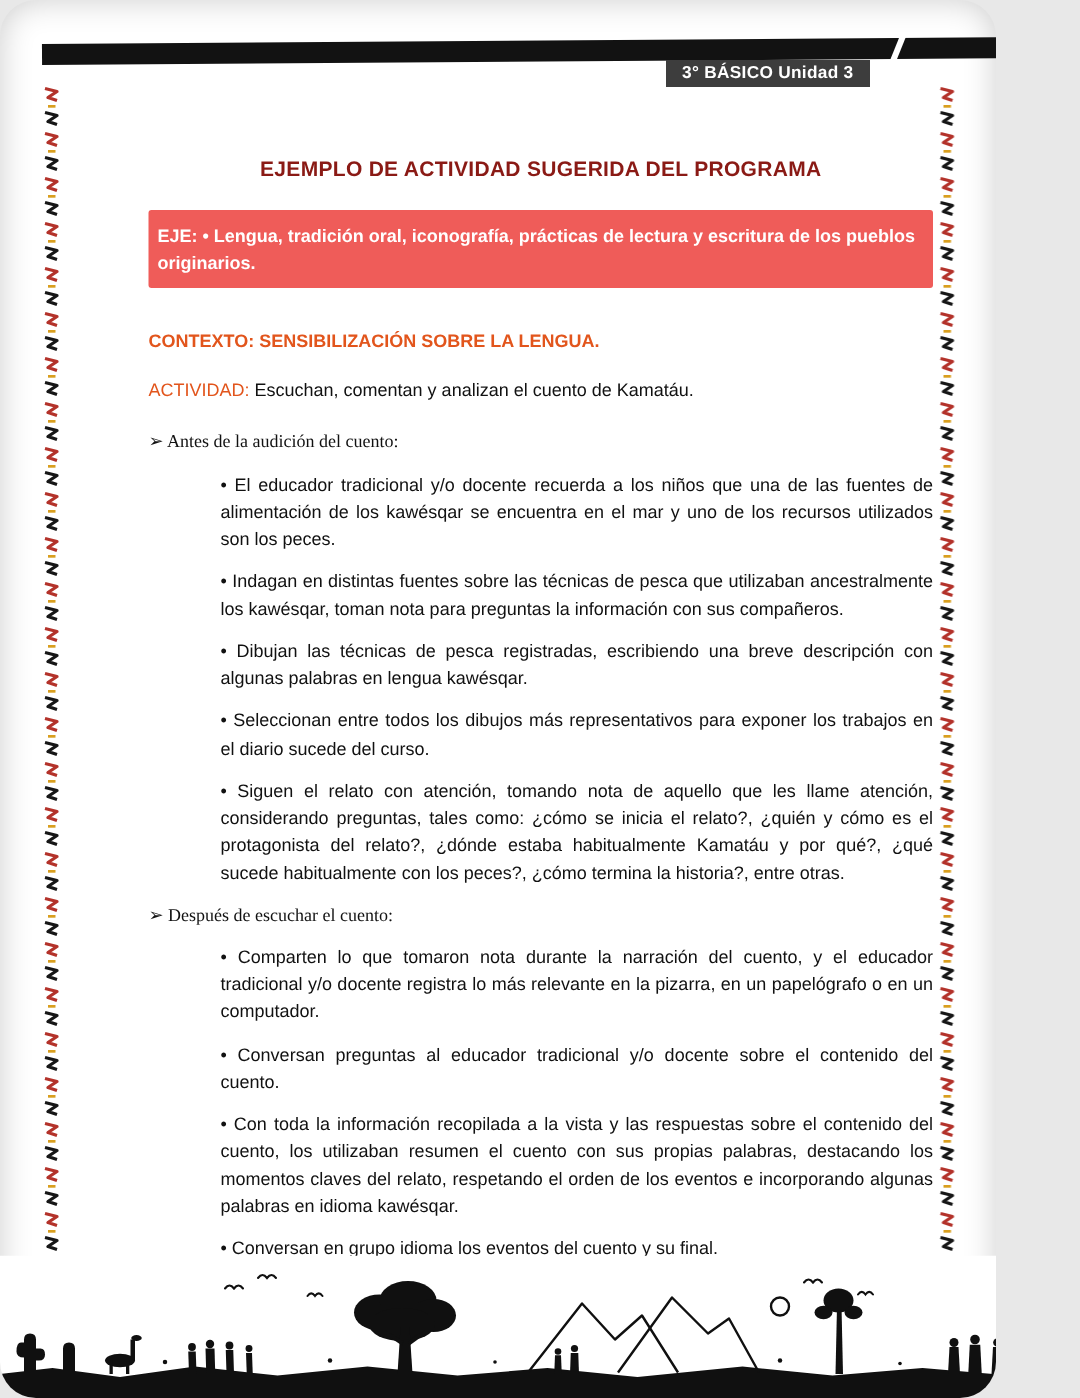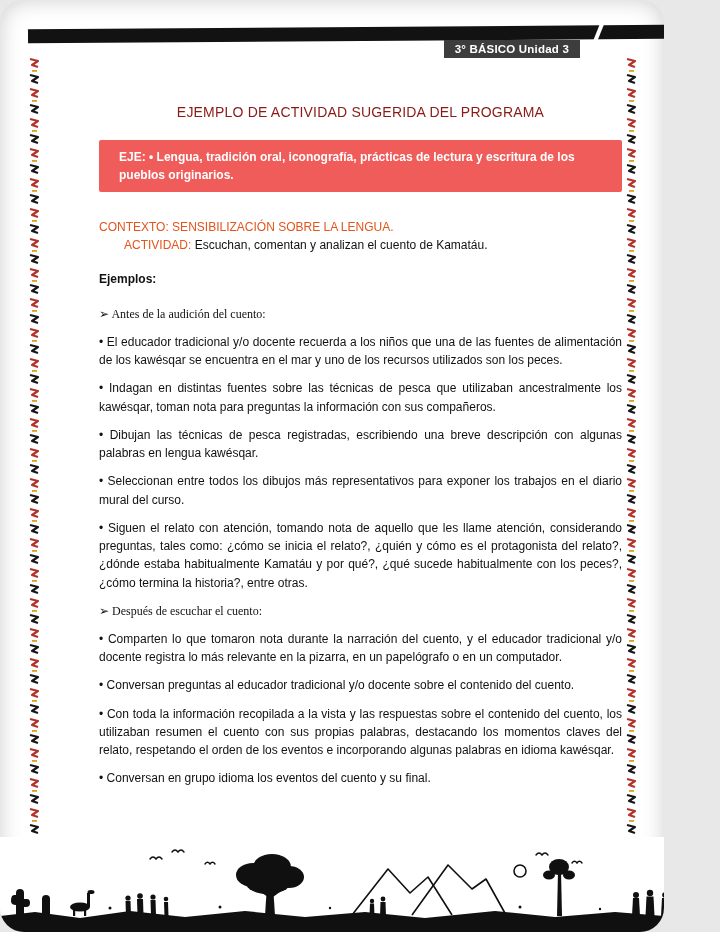--- a/index.html
+++ b/index.html
@@ -19,35 +19,35 @@
   }
   .badge {
     position:absolute; right:84px; top:40px; background:#3d3d3d; color:#ffffff;
     font-size:11.5px; font-weight:bold; padding:3px 11px; letter-spacing:0.2px;
   }
   .side-strip { position:absolute; top:56px; }
   .side-strip.left  { left:28px; }
   .side-strip.right { right:27px; }
   .page-title {
     position:absolute; left:99px; top:104px; width:523px; text-align:center;
-    color:#8a1a15; font-size:14px; font-weight:normal; letter-spacing:0.2px;
+    color:#8a1a15; font-size:14px; font-weight:bold; letter-spacing:0.2px;
   }
   .eje-banner {
     position:absolute; left:99px; top:140px; width:523px;
     background:#ef5c59; color:#ffffff; font-size:12px; font-weight:bold;
-    line-height:1.5; padding:8px 20px; border-radius:2px;
+    line-height:1.5; padding:8px 6px; border-radius:2px;
   }
   .content { position:absolute; left:99px; top:218px; width:523px; color:#111111; }
   .content p { font-size:12px; line-height:1.52; }
-  .contexto { color:#e2551c; font-weight:normal; font-size:12px !important; }
-  .actividad { margin-bottom:16px;margin-left:25px; }
+  .contexto { color:#e2551c; font-weight:bold; font-size:12px !important; margin-bottom:15px; }
+  .actividad { margin-bottom:16px; }
   .actividad .lbl { color:#e2551c; }
   .ejemplos { font-weight:bold; margin-bottom:16px; }
   .heading { margin-bottom:10px;font-family:Liberation Serif, serif; }
-  .bullet { text-align:justify; margin-bottom:10px; }
+  .bullet { text-align:justify; margin-bottom:10px;margin-left:48px; }
   .section { margin-bottom:2px; }
   .footer-art { position:absolute; left:0; bottom:0; width:720px; height:95px; display:block; }
 </style>
 </head>
 <body>
 
 <div class="page">
 
   <div class="top-band"></div>
   <div class="top-band-notch"></div>
@@ -78,28 +78,27 @@
 
   <div class="page-title">EJEMPLO DE ACTIVIDAD SUGERIDA DEL PROGRAMA</div>
 
   <div class="eje-banner">EJE: • Lengua, tradición oral, iconografía, prácticas de lectura y escritura de los pueblos originarios.</div>
 
   <div class="content">
     <p class="contexto">CONTEXTO: SENSIBILIZACIÓN SOBRE LA LENGUA.</p>
 
     <p class="actividad"><span class="lbl">ACTIVIDAD:</span><span> Escuchan, comentan y analizan el cuento de Kamatáu.</span></p>
 
-    <p class="ejemplos">Ejemplos:</p>
 
     <div class="section">
       <p class="heading">➢ Antes de la audición del cuento:</p>
       <p class="bullet">• El educador tradicional y/o docente recuerda a los niños que una de las fuentes de alimentación de los kawésqar se encuentra en el mar y uno de los recursos utilizados son los peces.</p>
       <p class="bullet">• Indagan en distintas fuentes sobre las técnicas de pesca que utilizaban ancestralmente los kawésqar, toman nota para preguntas la información con sus compañeros.</p>
       <p class="bullet">• Dibujan las técnicas de pesca registradas, escribiendo una breve descripción con algunas palabras en lengua kawésqar.</p>
-      <p class="bullet">• Seleccionan entre todos los dibujos más representativos para exponer los trabajos en el diario mural del curso.</p>
+      <p class="bullet">• Seleccionan entre todos los dibujos más representativos para exponer los trabajos en el diario sucede del curso.</p>
     </div>
 
     <div class="section">
       <p class="bullet">• Siguen el relato con atención, tomando nota de aquello que les llame atención, considerando preguntas, tales como: ¿cómo se inicia el relato?, ¿quién y cómo es el protagonista del relato?, ¿dónde estaba habitualmente Kamatáu y por qué?, ¿qué sucede habitualmente con los peces?, ¿cómo termina la historia?, entre otras.</p>
     </div>
 
     <div class="section">
       <p class="heading">➢ Después de escuchar el cuento:</p>
       <p class="bullet">• Comparten lo que tomaron nota durante la narración del cuento, y el educador tradicional y/o docente registra lo más relevante en la pizarra, en un papelógrafo o en un computador.</p>
       <p class="bullet">• Conversan preguntas al educador tradicional y/o docente sobre el contenido del cuento.</p>

